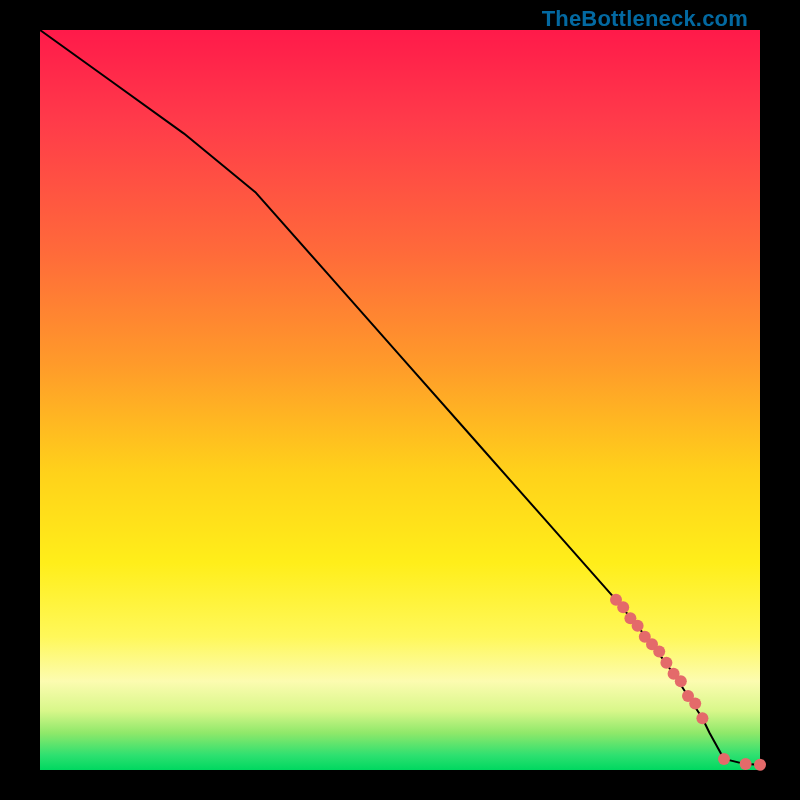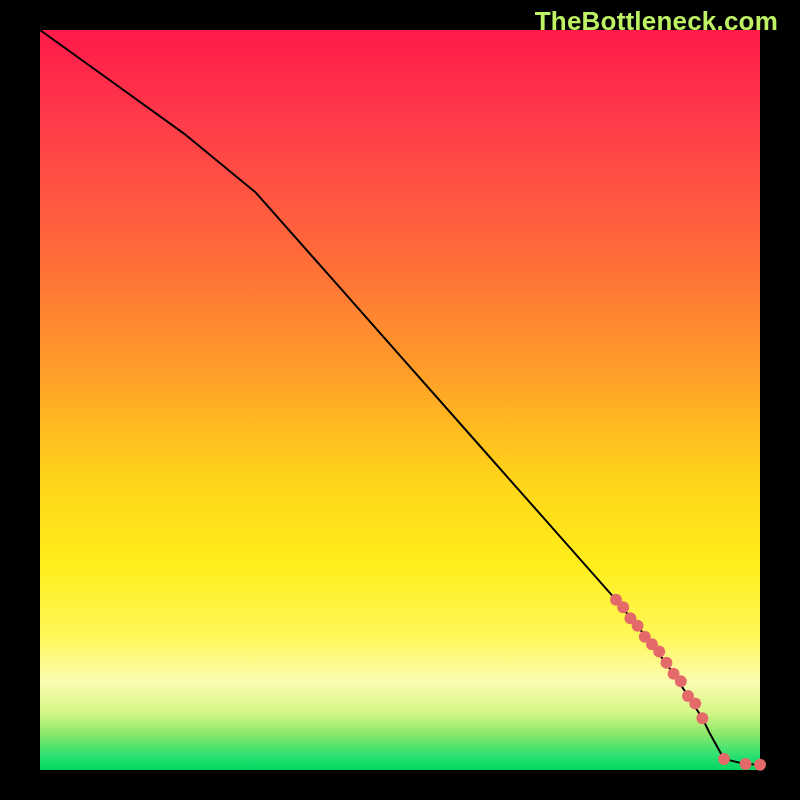--- a/index.html
+++ b/index.html
@@ -35,23 +35,23 @@
       #fcfcb0 88%,
       #d8f78a 92%,
       #8fe86a 95%,
       #2ee070 98%,
       #00d860 100%
     );
   }
   .watermark {
     position: absolute;
     top: 6px;
-    right: 22px;
-    color: #bef264;
-    font-size: 26px;
+    right: 52px;
+    color: #0369a1;
+    font-size: 22px;
     font-weight: 600;
     letter-spacing: 0.2px;
     user-select: none;
   }
   svg.overlay {
     position: absolute;
     left: 0;
     top: 0;
     width: 720px;
     height: 740px;

